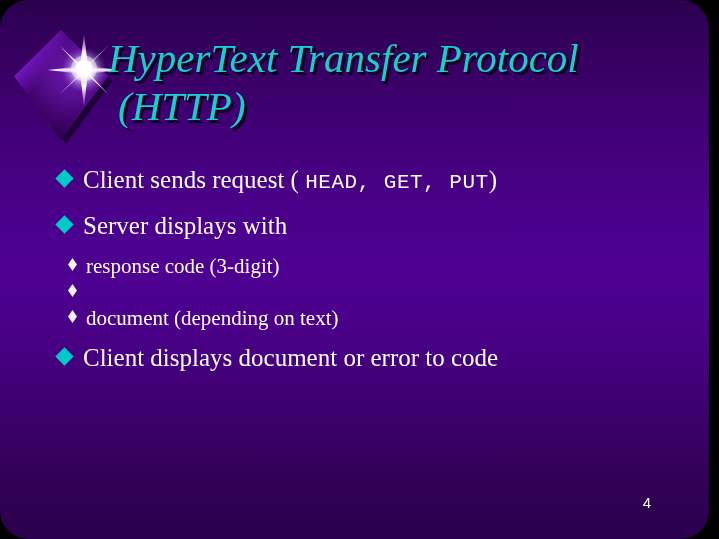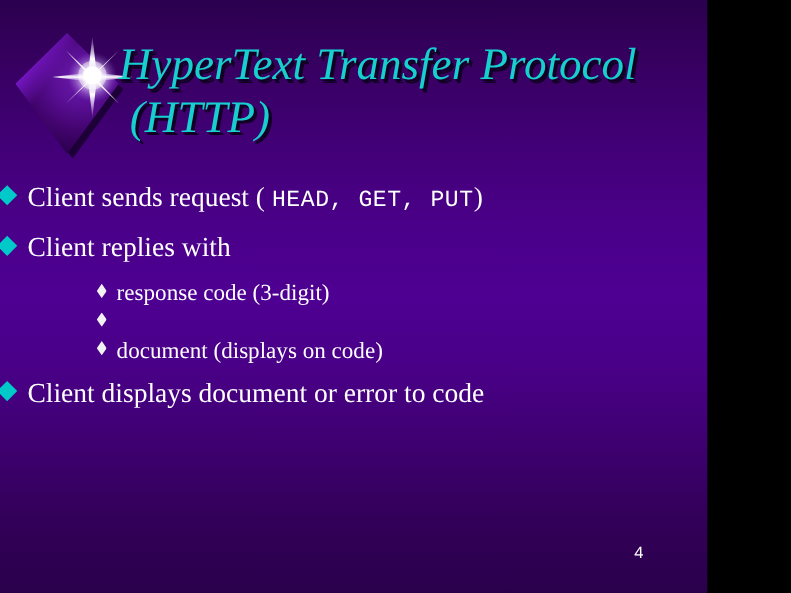--- a/index.html
+++ b/index.html
@@ -2,35 +2,36 @@
 <html><head>
 <meta charset="utf-8">
 <style>
   html, body {
     margin: 0;
     padding: 0;
     background: #000;
   }
   #slide {
     position: relative;
-    width: 643px;
+    width: 709px;
     height: 539px;
     overflow: hidden;
     background:
       linear-gradient(to bottom,
         #2b004f 0%,
         #36005f 10%,
         #410076 24%,
         #4a0089 38%,
         #4e0092 50%,
         #490087 62%,
         #3d006e 76%,
         #320058 88%,
         #2a004c 100%);
     font-family: "Liberation Serif", "DejaVu Serif", serif;
+    border-radius: 28px;
     -webkit-font-smoothing: none;
   }
 
   
   #logo {
     position: absolute;
     left: 8px;
     top: 26px;
     width: 118px;
     height: 124px;
@@ -106,26 +107,27 @@
     left: 0;
     top: 160px;
     width: 719px;
   }
   .row {
     display: flex;
     align-items: baseline;
     color: #ffffff;
   }
   .lvl1 {
+    padding-left: 58px;
     font-size: 25px;
     line-height: 39px;
     margin-bottom: 4px;
   }
   .lvl2 {
-    padding-left: 88px;
+    padding-left: 68px;
     font-size: 21px;
     line-height: 35px;
     margin-bottom: 2px;
   }
   .dia {
     flex: none;
     display: inline-block;
     transform: rotate(45deg);
     position: relative;
   }
@@ -211,35 +213,35 @@
 
   <div id="body">
 
     <div class="row lvl1">
       <span class="dia"></span>
       <span class="txt"><span>Client sends request ( </span><span class="mono">HEAD, GET, PUT</span><span>)</span></span>
     </div>
 
     <div class="row lvl1">
       <span class="dia"></span>
-      <span class="txt">Client replies with</span>
+      <span class="txt">Server displays with</span>
     </div>
 
     <div class="row lvl2">
       <span class="dia"></span>
       <span class="txt">response code (3-digit)</span>
     </div>
 
     <div class="row lvl2">
       <span class="dia"></span>
     </div>
 
     <div class="row lvl2">
       <span class="dia"></span>
-      <span class="txt">document (displays on code)</span>
+      <span class="txt">document (depending on text)</span>
     </div>
 
     <div class="row lvl1">
       <span class="dia"></span>
       <span class="txt">Client displays document or error to code</span>
     </div>
 
   </div>
 
   <div id="pagenum">4</div>

